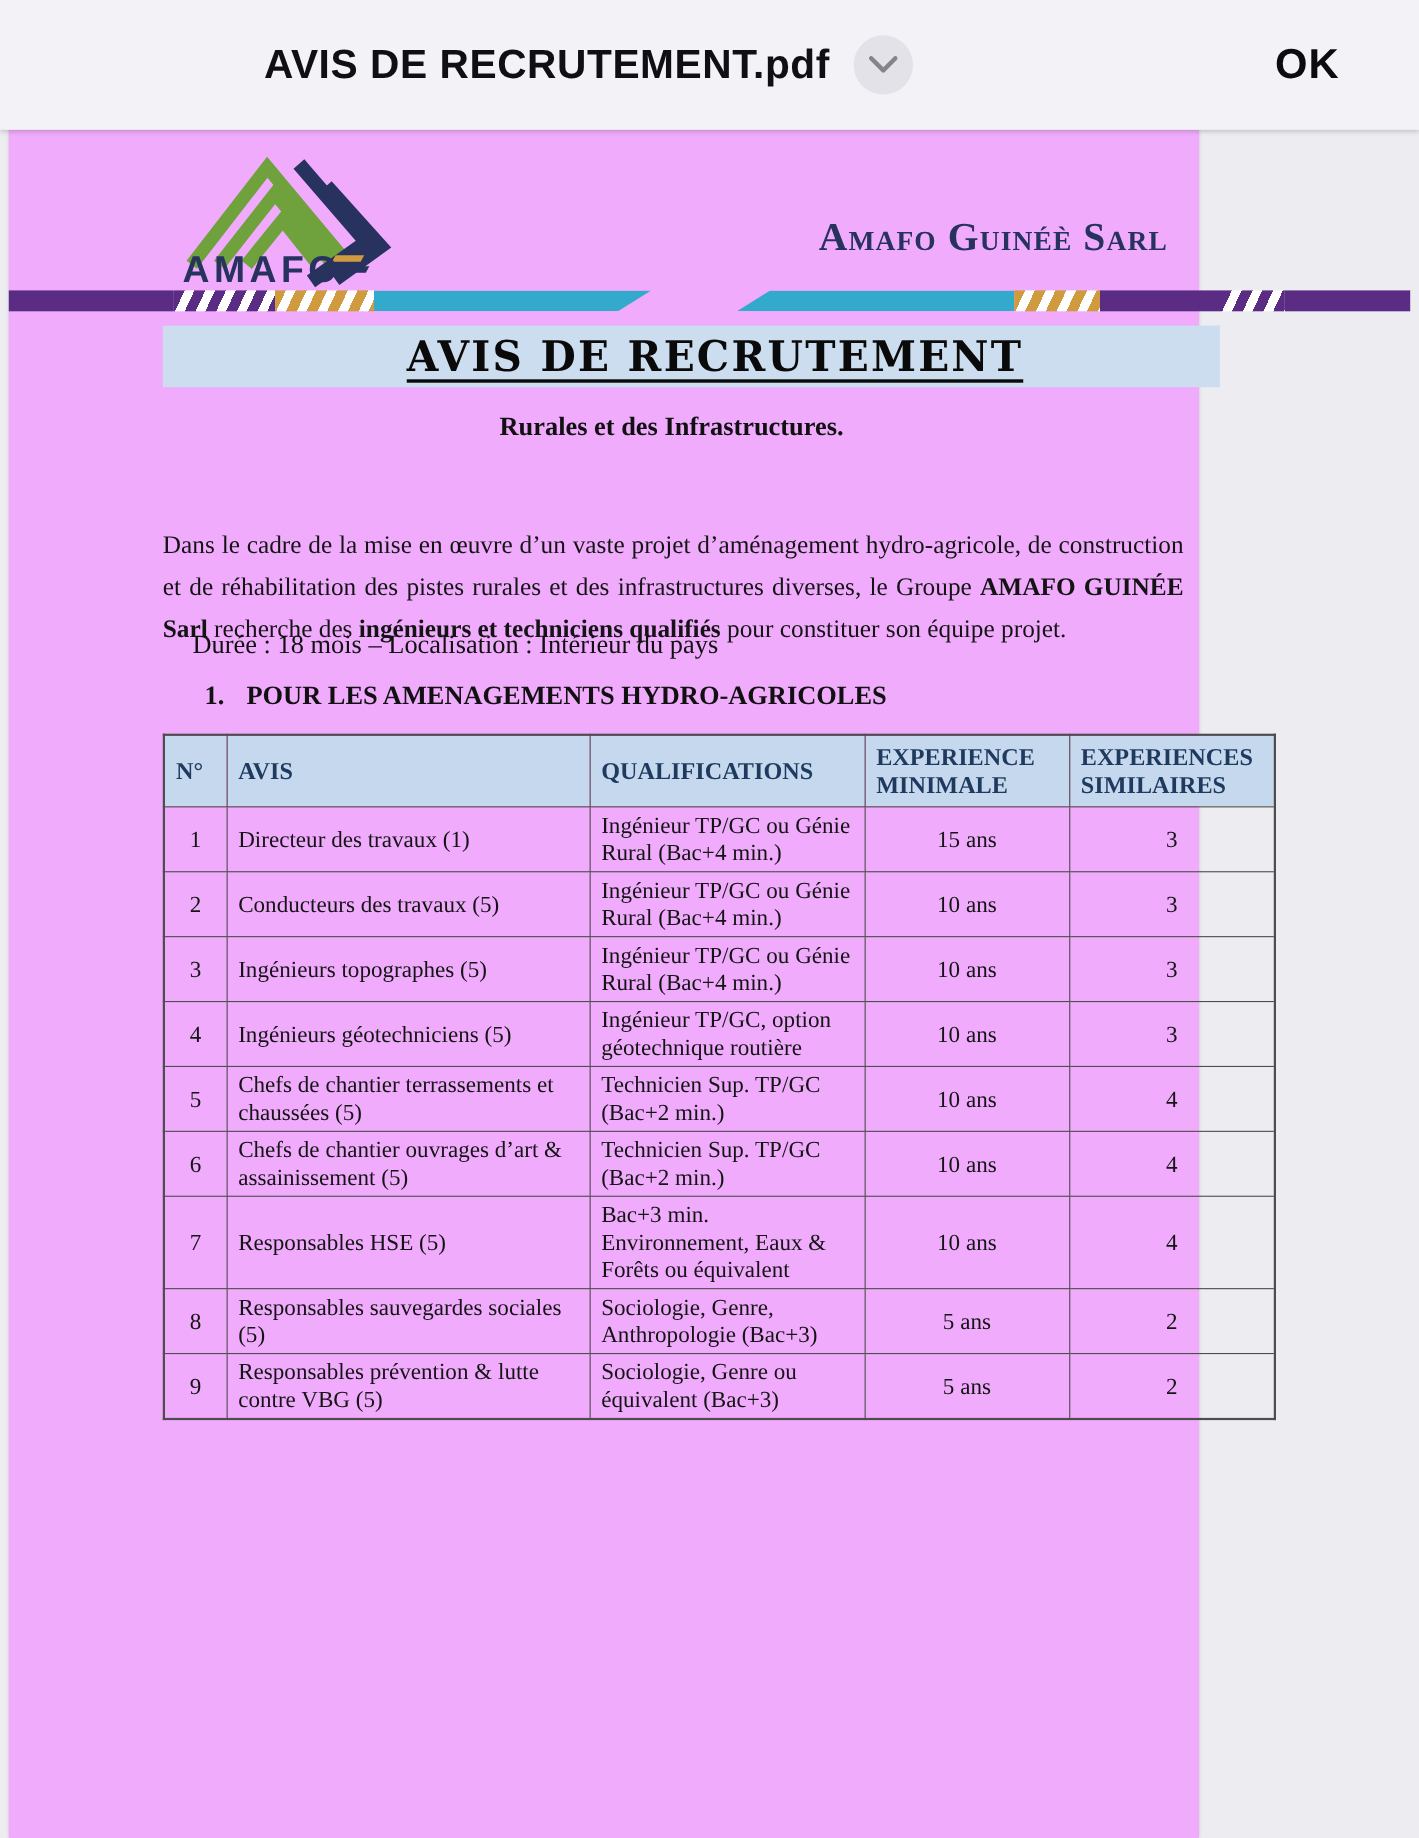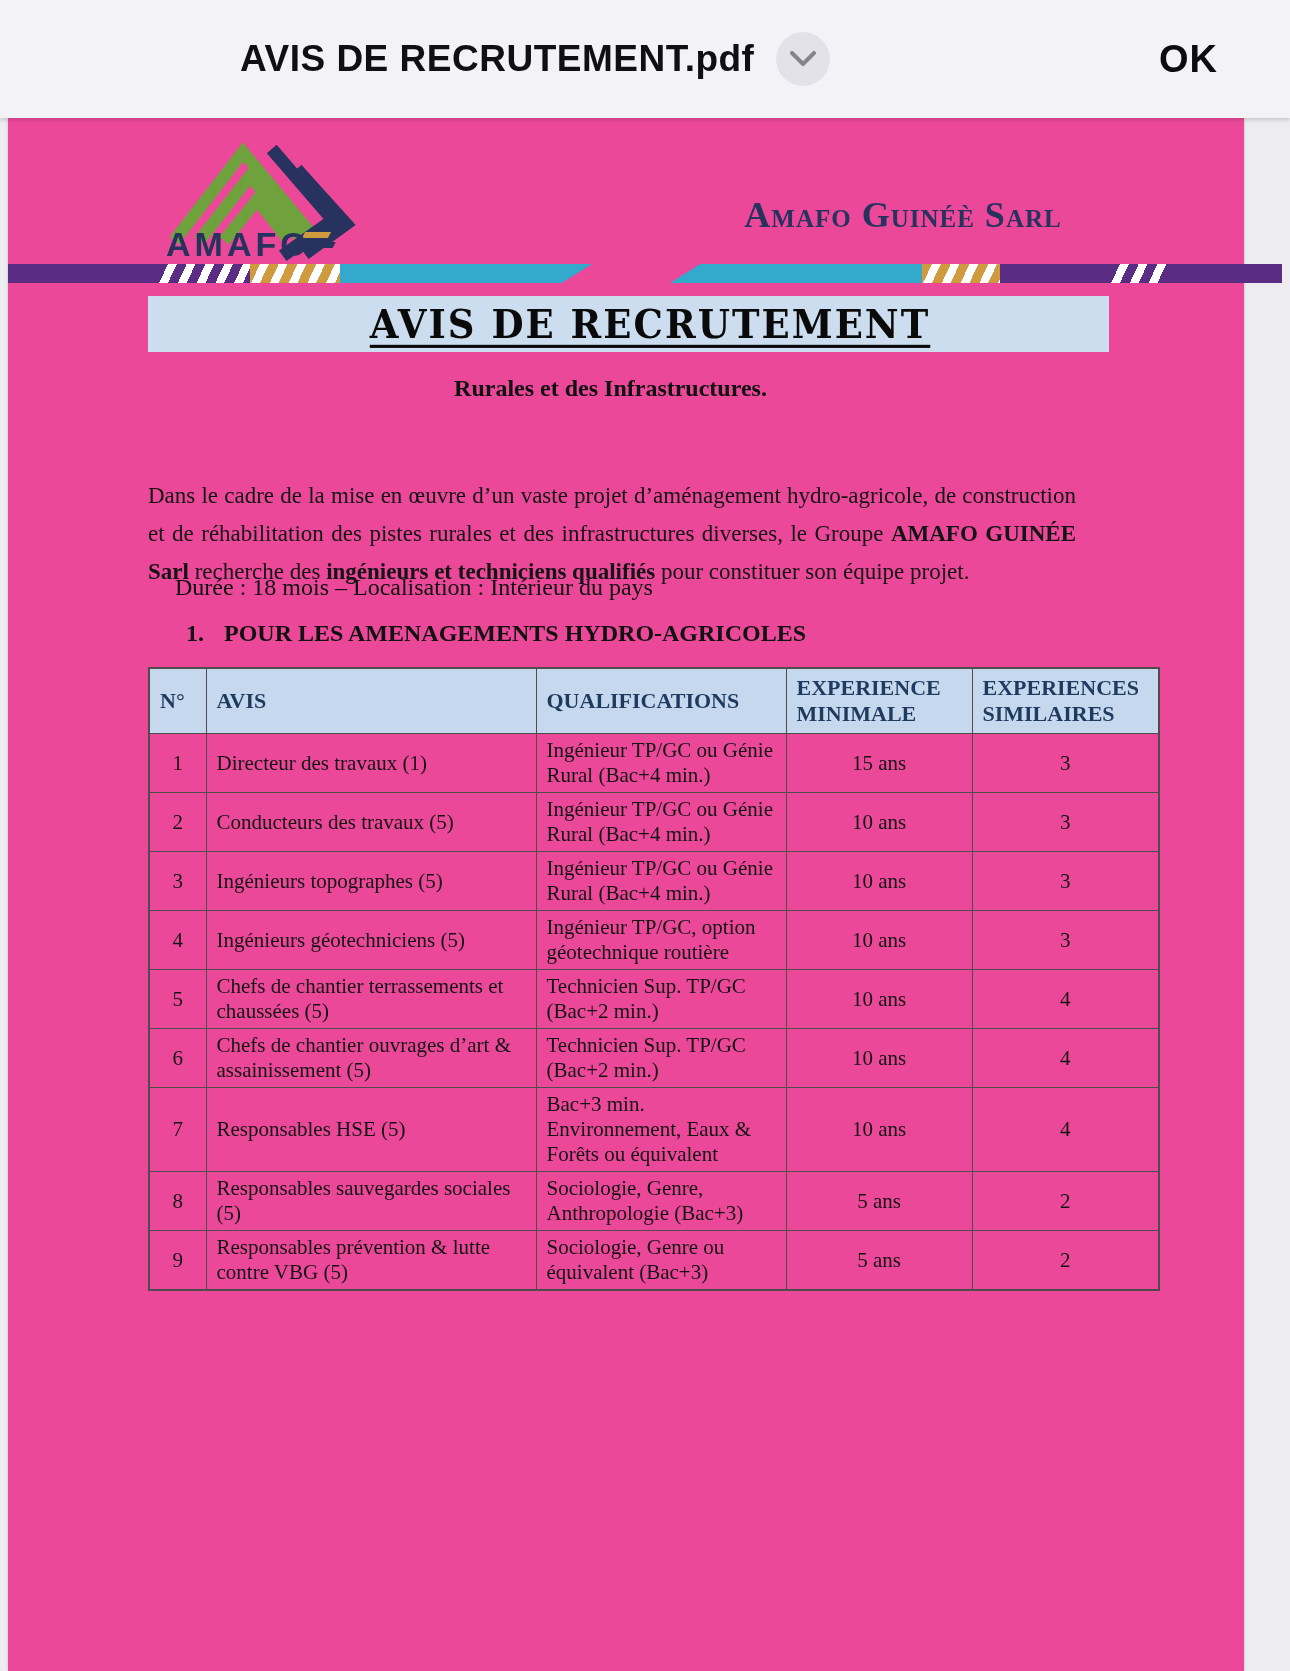--- a/index.html
+++ b/index.html
@@ -29,22 +29,22 @@
     display:flex;align-items:center;justify-content:center;cursor:pointer;padding:0;
   }
   .ok-btn{
     position:absolute;right:66px;top:0;height:118px;
     background:none;border:none;cursor:pointer;
     font-family:"Liberation Sans",sans-serif;
     font-size:38px;font-weight:700;color:#0c0c10;letter-spacing:1px;
   }
   
   .page{
-    position:absolute;left:8px;top:118px;width:1236px;height:1553px;
-    background:#ec4899;box-shadow:0 0 3px rgba(0,0,0,.18);
+    position:absolute;left:8px;top:118px;width:1082px;height:1553px;
+    background:#f0abfc;box-shadow:0 0 3px rgba(0,0,0,.18);
   }
   .doc{position:relative;width:100%;height:100%;
        font-family:"Liberation Serif",serif;color:#161616;}
   
   .logo{position:absolute;left:150px;top:22px;width:230px;height:122px;}
   
   .company{
     position:absolute;left:690px;top:76px;width:410px;
     text-align:center;font-variant:small-caps;
     font-size:36px;font-weight:700;color:#28325f;letter-spacing:1px;

